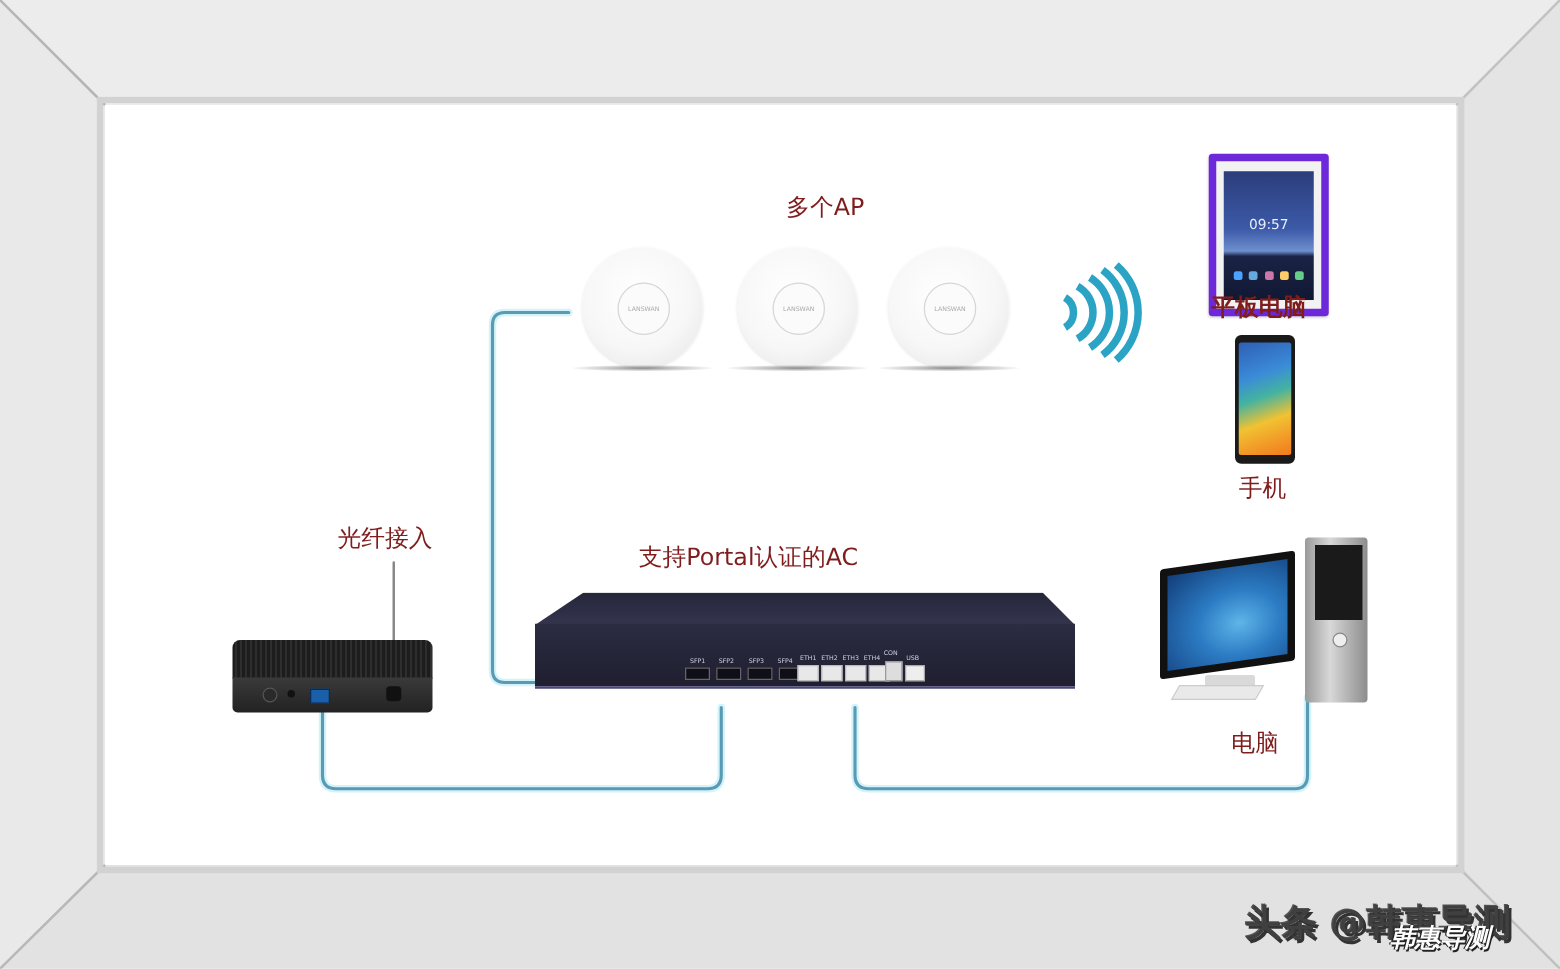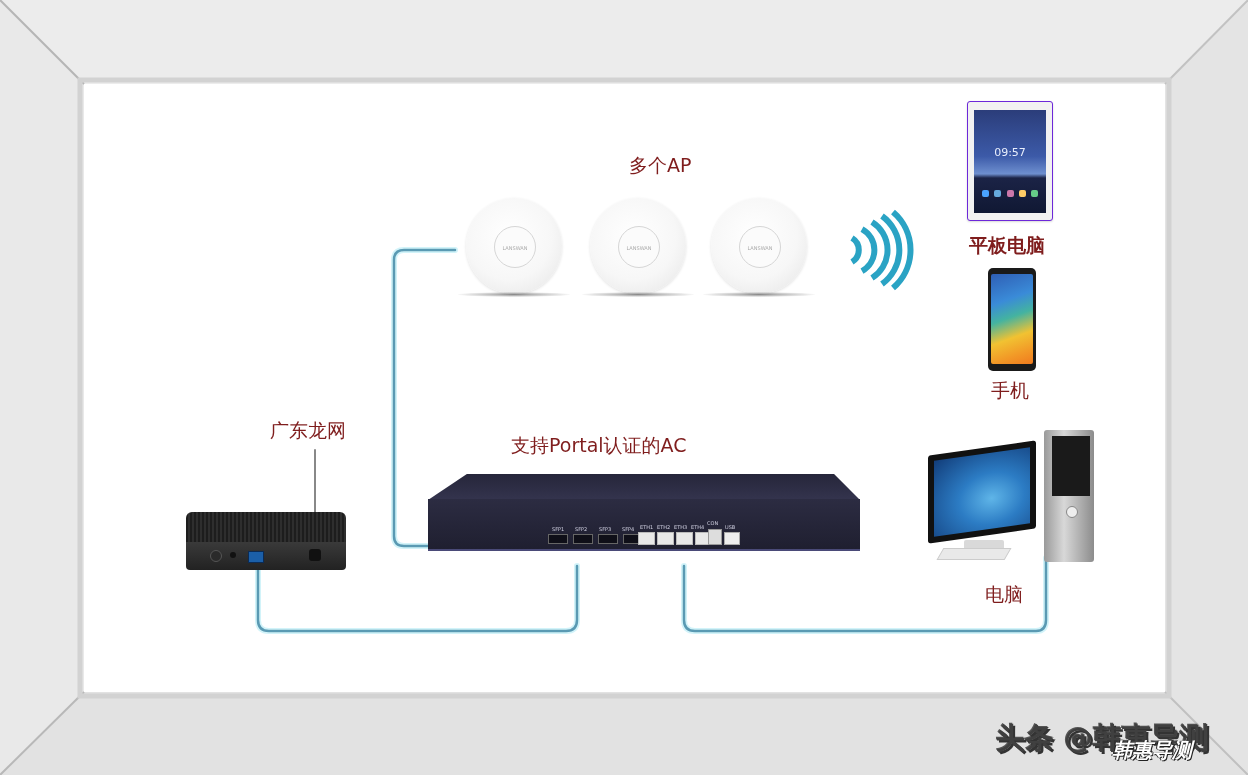--- a/index.html
+++ b/index.html
@@ -8,21 +8,21 @@
   .frame svg{position:absolute;left:0;top:0;}
   .canvas{position:absolute;left:84px;top:84px;width:1081px;height:608px;background:#ffffff;}
   .label{position:absolute;font-size:19px;color:#7f1d1d;white-space:nowrap;}
   .cable{position:absolute;left:0;top:0;pointer-events:none;}
   .ap{position:absolute;width:96px;height:96px;border-radius:50%;
       background:radial-gradient(circle at 45% 40%,#ffffff 0%,#f7f7f7 55%,#e3e3e3 100%);
       box-shadow:0 1px 3px rgba(0,0,0,0.12);}
   .ap .ring{position:absolute;left:28px;top:28px;width:40px;height:40px;border-radius:50%;border:1.5px solid #d6d6d6;background:#fbfbfb;}
   .ap .brand{position:absolute;left:0;right:0;top:18px;text-align:center;font-size:5px;color:#aaa;}
   .ap-shadow{position:absolute;height:5px;border-radius:50%;background:radial-gradient(ellipse at center,rgba(60,60,60,0.55) 0%,rgba(60,60,60,0) 75%);}
-  .tablet{position:absolute;left:967px;top:101px;width:84px;height:118px;background:#f2f2f2;border:1px solid #6d28d9;border-radius:3px;box-shadow:0 1px 2px rgba(0,0,0,0.15);}
+  .tablet{position:absolute;left:967px;top:123px;width:84px;height:118px;background:#f2f2f2;border:6px solid #6d28d9;border-radius:3px;box-shadow:0 1px 2px rgba(0,0,0,0.15);}
   .tablet .screen{position:absolute;left:6px;top:8px;width:72px;height:103px;background:linear-gradient(180deg,#2b3d7a 0%,#3c5aa8 45%,#6e8fcf 62%,#1b2346 66%,#101833 100%);}
   .tablet .clock{position:absolute;left:0;right:0;top:36px;text-align:center;font-size:11px;color:#e8eefc;}
   .tablet .icons{position:absolute;left:8px;right:8px;top:80px;display:flex;justify-content:space-between;}
   .tablet .icons span{width:7px;height:7px;border-radius:2px;}
   .phone{position:absolute;left:988px;top:268px;width:48px;height:103px;background:#1a1a1a;border-radius:5px;}
   .phone .screen{position:absolute;left:3px;top:6px;width:42px;height:90px;border-radius:2px;
       background:linear-gradient(160deg,#2f5fb5 0%,#3a8bd8 30%,#44b3a0 48%,#f1c232 68%,#f29a27 85%,#f07a1e 100%);}
   .router{position:absolute;left:186px;top:512px;width:160px;height:60px;}
   .router .top{position:absolute;left:0;top:0;width:160px;height:32px;border-radius:6px 6px 2px 2px;
       background:repeating-linear-gradient(90deg,#1d1d1d 0px,#1d1d1d 2px,#2e2e2e 2px,#2e2e2e 4px);}
@@ -120,21 +120,21 @@
     </div>
   </div>
 </div>
 <div class="label" style="left:969px;top:233px;font-weight:bold;">平板电脑</div>
 
 <div class="phone">
   <div class="screen"></div>
 </div>
 <div class="label" style="left:991px;top:378px;">手机</div>
 
-<div class="label" style="left:270px;top:418px;">广东龙网</div>
+<div class="label" style="left:270px;top:418px;">光纤接入</div>
 <div class="router">
   <div class="top"></div>
   <div class="front"></div>
   <div class="jack" style="left:24px;top:38px;width:10px;height:10px;background:#2a2a2a;border:1px solid #555;"></div>
   <div class="jack" style="left:44px;top:40px;width:6px;height:6px;"></div>
   <div class="port"></div>
   <div class="jack" style="left:123px;top:37px;width:12px;height:12px;border-radius:3px;"></div>
 </div>
 
 <div class="label" style="left:511px;top:433px;">支持Portal认证的AC</div>

